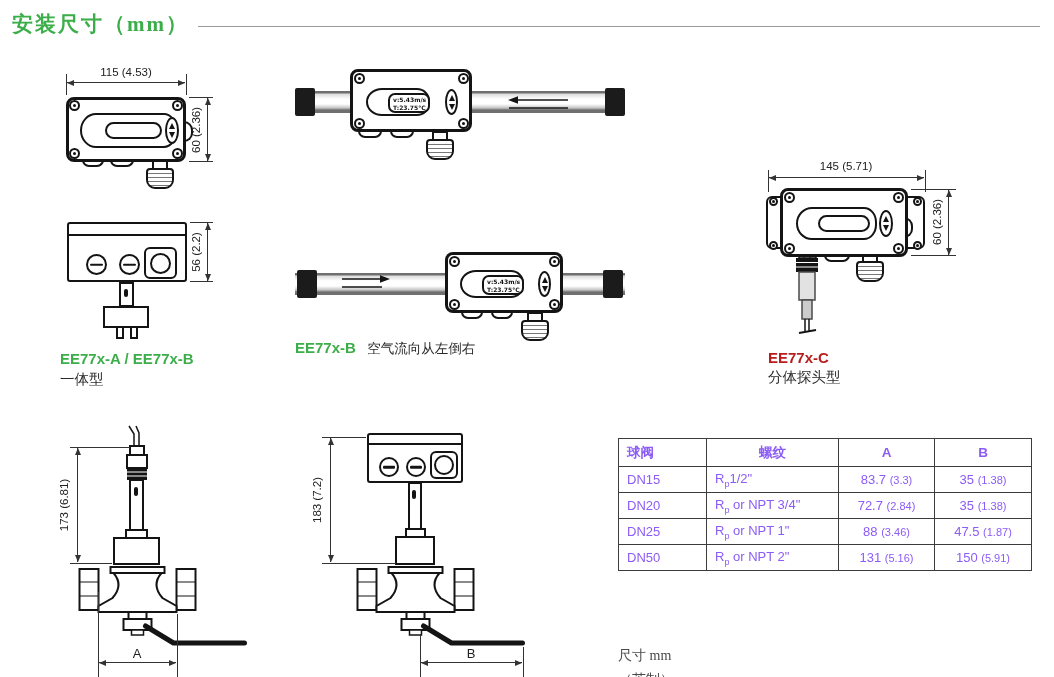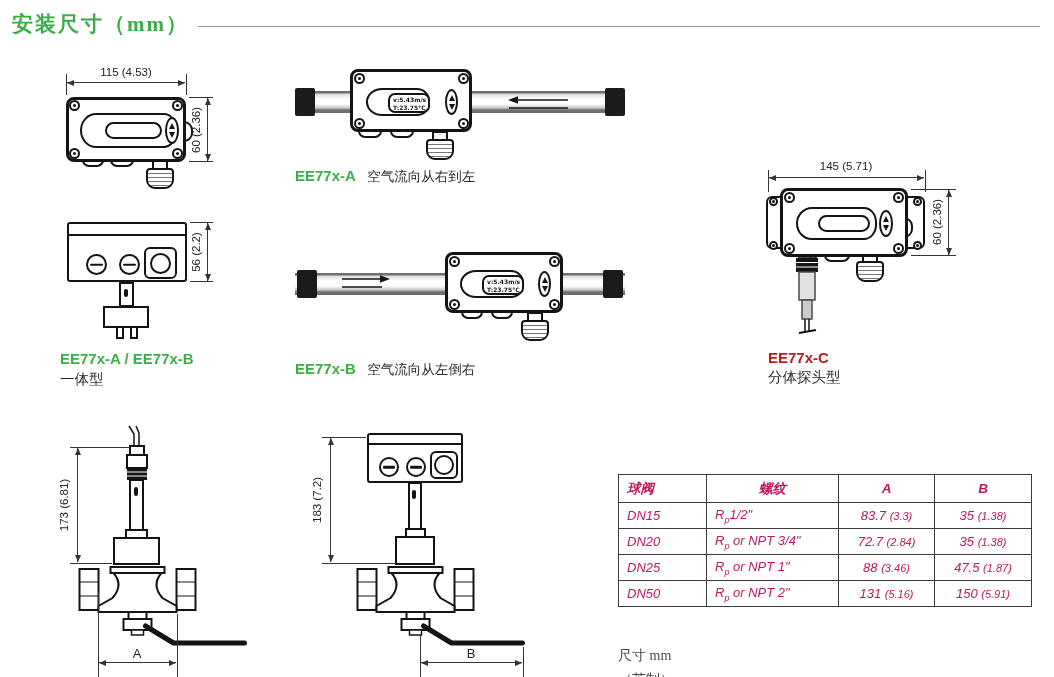--- a/index.html
+++ b/index.html
@@ -53,22 +53,22 @@
   .exth{position:absolute;height:0;border-top:1px solid #333;z-index:4;}
   .extv{position:absolute;width:0;border-left:1px solid #333;z-index:4;}
   .dimtext{position:absolute;font-size:11.5px;color:#222;white-space:nowrap;z-index:5;transform:translateX(-50%);}
   .dimtext.vert{transform:translate(-50%,-50%) rotate(-90deg);}
   
   .model{font-size:15px;font-weight:bold;}
   .desc{font-family:"Liberation Serif","DejaVu Serif",serif;font-size:13.5px;color:#2b2b2b;}
   .labelrow{position:absolute;z-index:5;white-space:nowrap;}
   .labelrow .desc{margin-left:7px;}
   
-  .dim-table{position:absolute;left:618px;top:474px;border-collapse:collapse;z-index:5;background:#fff;
-        font-size:13px;color:#be185d;table-layout:fixed;font-style:italic;}
+  .dim-table{position:absolute;left:618px;top:438px;border-collapse:collapse;z-index:5;background:#fff;
+        font-size:13px;color:#8b5cf6;table-layout:fixed;}
   .dim-table th,.dim-table td{border:1.5px solid #3c3c3c;padding:0 8px;box-sizing:border-box;}
   .dim-table th{height:28px;font-weight:bold;font-size:13.5px;}
   .dim-table td{height:26px;}
   .th-left,.td-left{text-align:left;}
   .td-center,.th-center{text-align:center;}
   .dim-table sub{font-size:9px;}
   .inch{font-size:11px;}
   .footnote{position:absolute;font-family:"Liberation Serif","DejaVu Serif",serif;font-size:14px;color:#4a4a4a;z-index:5;}
   svg.layer{position:absolute;left:0;top:0;z-index:1;}
 </style>
@@ -220,24 +220,20 @@
     <div class="btn-oval" style="left:92px;top:17px;width:13px;height:26px;">
       <span class="tri-up"></span>
       <span class="tri-dn"></span>
     </div>
   </div>
   <div class="screw" style="left:354px;top:73px;"></div>
   <div class="screw" style="left:458px;top:73px;"></div>
   <div class="screw" style="left:354px;top:118px;"></div>
   <div class="screw" style="left:458px;top:118px;"></div>
 
-  <div class="labelrow" style="left:295px;top:167px;">
-    <span class="model" style="color:#3CAE49;">EE77x-A</span>
-    <span class="desc">空气流向从右到左</span>
-  </div>
 
   <div class="pipe" style="left:295px;top:273px;width:330px;"></div>
   <div class="pipe-cap" style="left:297px;top:270px;"></div>
   <div class="pipe-cap" style="left:603px;top:270px;"></div>
   <div class="dome" style="left:461px;top:312px;width:22px;"></div>
   <div class="dome" style="left:491px;top:312px;width:22px;"></div>
   <div class="gland" style="left:521px;top:312px;">
     <div class="neck"></div>
     <div class="gbody"></div>
   </div>
@@ -258,21 +254,21 @@
     <div class="btn-oval" style="left:90px;top:16px;width:13px;height:26px;">
       <span class="tri-up"></span>
       <span class="tri-dn"></span>
     </div>
   </div>
   <div class="screw" style="left:449px;top:256px;"></div>
   <div class="screw" style="left:549px;top:256px;"></div>
   <div class="screw" style="left:449px;top:299px;"></div>
   <div class="screw" style="left:549px;top:299px;"></div>
 
-  <div class="labelrow" style="left:295px;top:360px;text-align:center;">
+  <div class="labelrow" style="left:295px;top:339px;text-align:center;">
     <span class="model" style="color:#3CAE49;">EE77x-B</span>
     <span class="desc">空气流向从左倒右</span>
   </div>
 
   <div class="dimtext" style="left:846px;top:160px;">145 (5.71)</div>
   <div class="extv" style="left:768px;top:170px;height:22px;"></div>
   <div class="extv" style="left:925px;top:170px;height:22px;"></div>
   <div class="dimh" style="left:769px;top:177px;width:155px;"></div>
   <div class="exth" style="left:911px;top:189px;width:45px;"></div>
   <div class="exth" style="left:911px;top:255px;width:45px;"></div>

